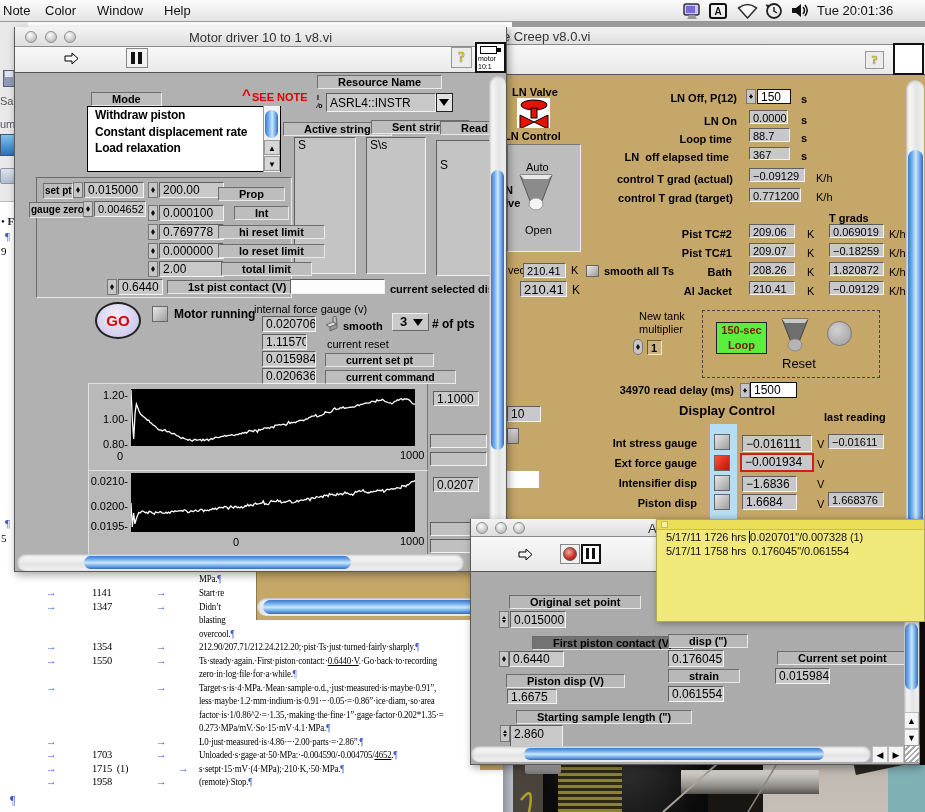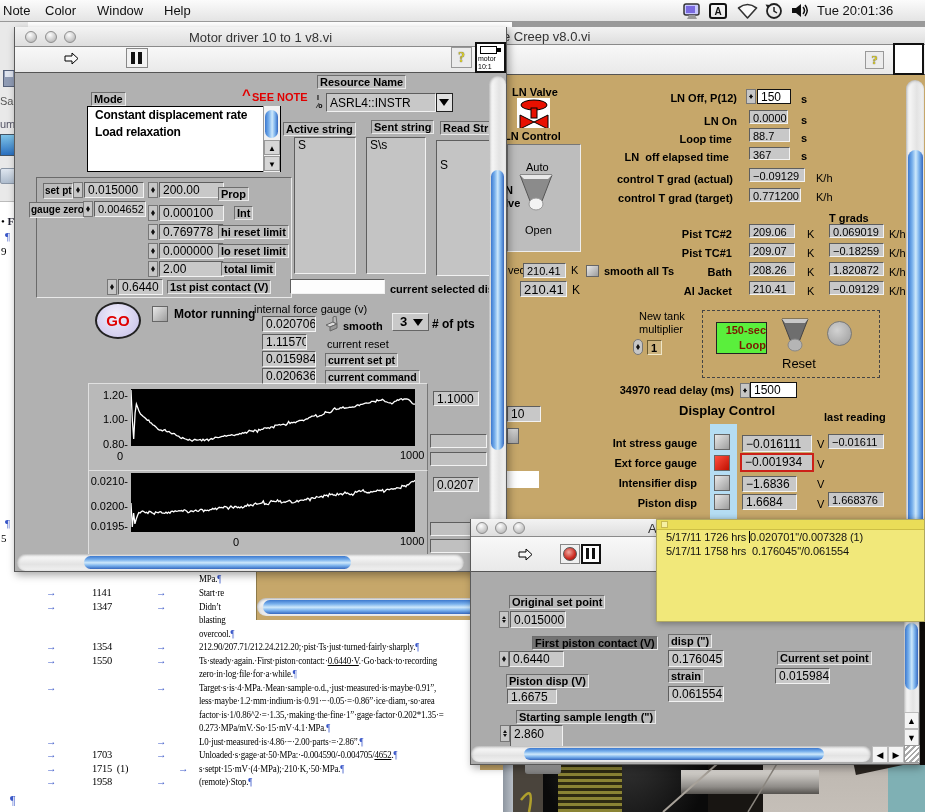--- a/index.html
+++ b/index.html
@@ -1,19 +1,19 @@
 <!DOCTYPE html>
 <html><head><meta charset="utf-8"><style>
 *{margin:0;padding:0;box-sizing:border-box}
 html,body{width:925px;height:812px;overflow:hidden}
 body{font-family:"Liberation Sans",sans-serif;background:#9a9a9a;position:relative}
 .ab{position:absolute}
 .fld{position:absolute;background:#c8c8c8;border:1px solid;border-color:#5e5e5e #f2f2f2 #f2f2f2 #5e5e5e;font:12px/15px "Liberation Sans",sans-serif;color:#000;padding:0 0 0 3px;white-space:nowrap;overflow:hidden}
 .wfld{position:absolute;background:#fff;border:1px solid #111;font:12px/15px "Liberation Sans",sans-serif;padding:0 0 0 3px;white-space:nowrap;overflow:hidden}
-.lbl{position:absolute;background:#bdbdbd;border:1px solid;border-color:#6d6d6d #e9e9e9 #e9e9e9 #6d6d6d;font:bold 11px/12px "Liberation Sans",sans-serif;padding:0 2px;white-space:nowrap;overflow:hidden}
+.lbl{position:absolute;background:#bdbdbd;border:1px solid;border-color:#6d6d6d #e9e9e9 #e9e9e9 #6d6d6d;font:bold 11px/12px "Liberation Sans",sans-serif;padding:0 20px;white-space:nowrap;overflow:hidden}
 .blbl{position:absolute;font:bold 11px/12px "Liberation Sans",sans-serif;color:#000;white-space:nowrap}
 .rlbl{position:absolute;font:11px/12px "Liberation Sans",sans-serif;color:#000;white-space:nowrap}
 .tb{position:absolute;background:linear-gradient(#f3f3f3,#dedede);border-bottom:1px solid #8a8a8a;}
 .tt{position:absolute;width:100%;text-align:center;font:13px/19px "Liberation Sans",sans-serif;color:#333}
 .circ{position:absolute;width:12px;height:12px;border-radius:50%;background:radial-gradient(circle at 40% 30%,#fdfdfd,#c2c2c2 70%,#ababab);border:1px solid #8f8f8f}
 .tool{position:absolute;background:linear-gradient(#f8f8f8,#e9e9e9);border-bottom:2px solid #555}
 .spin{position:absolute;width:10px;background:#c6c6c6;border:1px solid #777}
 .spin:before{content:"";position:absolute;left:2px;top:2px;border:2px solid transparent;border-bottom:3px solid #111}
 .spin:after{content:"";position:absolute;left:2px;bottom:2px;border:2px solid transparent;border-top:3px solid #111}
 .hsbt{position:absolute;background:linear-gradient(#ffffff,#e3e3e3 60%,#f2f2f2);border-radius:9px;box-shadow:inset 0 1px 3px rgba(0,0,0,.35)}
@@ -197,21 +197,21 @@
 <div class="rlbl" style="left:889px;top:266px">K/h</div>
 <div class="crl" style="left:592px;top:285px">Al Jacket</div>
 <div class="fld" style="left:749px;top:281px;width:46px;height:14px;font-size:11px">210.41</div>
 <div class="rlbl" style="left:807px;top:285px">K</div>
 <div class="fld" style="left:829px;top:281px;width:55px;height:14px;font-size:11px">−0.09129</div>
 <div class="rlbl" style="left:889px;top:285px">K/h</div>
 <div class="rlbl" style="left:639px;top:310px;line-height:13px">New tank<br>multiplier</div>
 <div class="spin" style="left:633px;top:339px;height:16px;border-radius:5px"></div>
 <div class="ab" style="left:647px;top:340px;width:15px;height:15px;background:#cdb47e;border:1px solid;border-color:#6a5a30 #efe6c8 #efe6c8 #6a5a30;font:bold 11px/15px 'Liberation Sans';padding-left:3px">1</div>
 <div class="ab" style="left:702px;top:310px;width:178px;height:68px;border:1px dashed #444"></div>
-<div class="ab" style="left:716px;top:322px;width:51px;height:32px;background:#5aef3c;border:1px solid #222;text-align:right;font:bold 11px/15px 'Liberation Sans';color:#7c1800">150-sec<br>Loop</div>
+<div class="ab" style="left:716px;top:322px;width:51px;height:32px;background:#5aef3c;border:1px solid #222;text-align:center;font:bold 11px/15px 'Liberation Sans';color:#7c1800">150-sec<br>Loop</div>
 <svg class="ab" style="left:779px;top:316px" width="32" height="38">
     <path d="M3 3 L29 3 L20 26 L12 26 Z" fill="#6e6e6e" stroke="#444"></path>
     <path d="M3 3 L29 3 L26 7 L6 7 Z" fill="#c8c8c8"></path>
     <ellipse cx="16" cy="29" rx="7" ry="6" fill="#b5b5b5" stroke="#888"></ellipse>
   </svg>
 <div class="rlbl" style="left:782px;top:358px;font-size:13px">Reset</div>
 <div class="ab" style="left:827px;top:321px;width:25px;height:25px;border-radius:50%;background:radial-gradient(circle at 40% 35%,#d2d2d2,#9a9a9a);border:1px solid #777"></div>
 <div class="crl" style="left:594px;top:384px">34970 read delay (ms)</div>
 <div class="spin" style="left:740px;top:383px;height:15px"></div>
 <div class="wfld" style="left:750px;top:382px;width:47px;height:16px">1500</div>
@@ -254,20 +254,21 @@
 <div class="ab" style="left:138px;top:52px;width:4px;height:12px;background:#111"></div>
 <div class="ab" style="left:451px;top:47px;width:21px;height:21px;background:#ececec;border:1px solid #999;text-align:center;font:bold 14px/19px 'Liberation Serif';color:#d8cc30;text-shadow:0 0 1px #000">?</div>
 <div class="ab" style="left:475px;top:42px;width:31px;height:31px;background:#fff;border:2px solid #111;overflow:hidden">
 <div class="ab" style="left:3px;top:2px;width:17px;height:8px;border:1px solid #000;background:#fff"></div>
 <div class="ab" style="left:20px;top:4px;width:4px;height:4px;background:#000"></div>
 <div class="ab" style="left:1px;top:11px;font:7px/8px 'Liberation Sans';color:#000">motor<br>10:1</div>
 </div>
 
 <div class="lbl" style="left:91px;top:92px">Mode</div>
 <div class="ab" style="left:87px;top:106px;width:194px;height:66px;background:#fff;border:1px solid #000;font:bold 12px/16.5px 'Liberation Sans';letter-spacing:-0.2px">
+<div style="padding-left:7px;white-space:nowrap">Withdraw piston</div>
 <div style="padding-left:7px;white-space:nowrap">Constant displacement rate</div>
 <div style="padding-left:7px;white-space:nowrap">Load relaxation</div>
 </div>
 <div class="ab" style="left:263px;top:106px;width:17px;height:66px;background:#f2f2f2;border-left:1px solid #999"></div>
 <div class="ab" style="left:265px;top:110px;width:13px;height:28px;border-radius:7px;background:linear-gradient(90deg,#3c79cf,#78b0ec 30%,#cde8fb 55%,#78b0ec 78%,#3568be)"></div>
 <div class="ab" style="left:264px;top:140px;width:16px;height:15px;background:#d6d6d6;border:1px solid #999;text-align:center;font:8px/15px 'Liberation Sans'">▲</div>
 <div class="ab" style="left:264px;top:156px;width:16px;height:15px;background:#d6d6d6;border:1px solid #999;text-align:center;font:8px/15px 'Liberation Sans'">▼</div>
 <div class="ab" style="left:242px;top:87px;font:bold 15px/15px 'Liberation Sans';color:#e00000">^</div>
 <div class="ab" style="left:252px;top:91px;font:bold 11px/12px 'Liberation Sans';color:#e00000">SEE NOTE</div>
 <div class="lbl" style="left:317px;top:75px">Resource Name</div>

